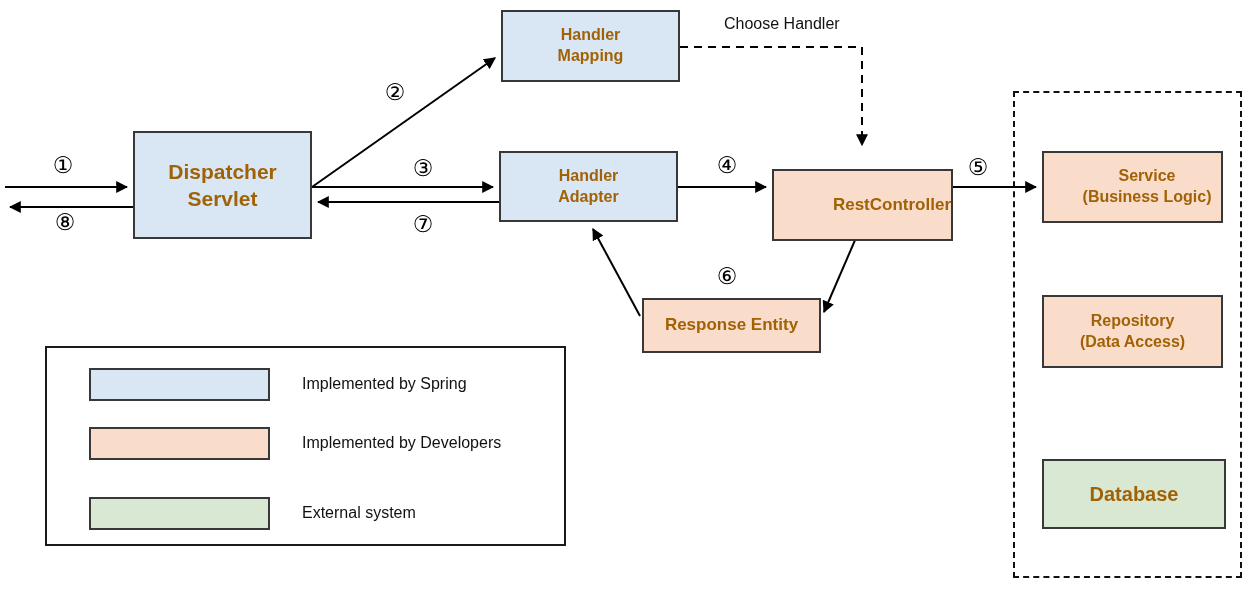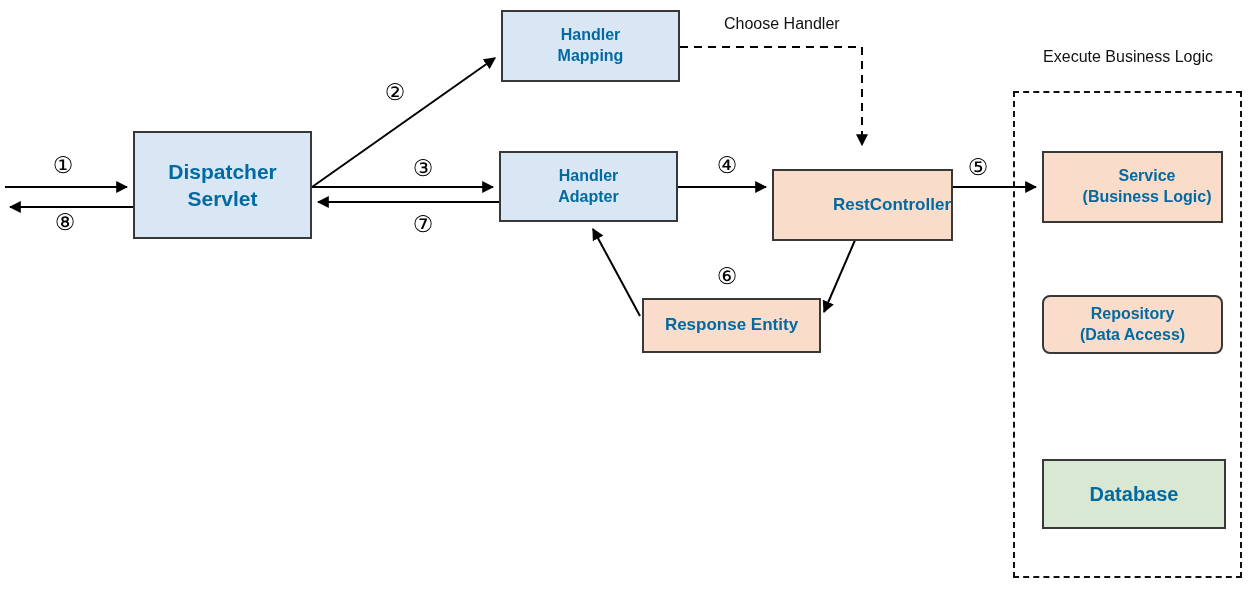--- a/index.html
+++ b/index.html
@@ -10,21 +10,21 @@
     font-family:"Liberation Sans", sans-serif;
     overflow:hidden;
   }
   #connector-layer{position:absolute;left:0;top:0;width:1250px;height:592px;}
   .node{
     position:absolute;
     border:2px solid #383838;
     box-sizing:border-box;
     display:flex;align-items:center;justify-content:center;
     text-align:center;
-    font-weight:bold;color:#0369a1;
+    font-weight:bold;color:#a16207;
   }
   .node-label{white-space:pre-line;line-height:1.3;}
   .badge{
     position:absolute;
     transform:translate(-50%,-50%);
     font-size:23px;color:#000;line-height:1;
     font-weight:normal;
   }
   .annotation{
     position:absolute;color:#111111;font-size:16px;white-space:nowrap;
@@ -96,35 +96,44 @@
 
   <div class="node" style="left: 642px; top: 298px; width: 179px; height: 55px; font-size: 17px; background-color: rgb(249, 220, 201);">
     <span class="node-label">Response Entity</span>
   </div>
 
   <div class="node" style="left: 1042px; top: 151px; width: 181px; height: 72px; font-size: 16px; background-color: rgb(249, 220, 201); padding-left: 29px;">
     <span class="node-label">Service
 (Business Logic)</span>
   </div>
 
-  <div class="node" style="left: 1042px; top: 295px; width: 181px; height: 59px; font-size: 16px; background-color: rgb(249, 220, 201); border-radius: 8px;">
+  <div class="node" style="left: 1042px; top: 295px; width: 181px; height: 73px; font-size: 16px; background-color: rgb(249, 220, 201);">
     <span class="node-label">Repository
 (Data Access)</span>
   </div>
 
   <div class="node" style="left: 1042px; top: 459px; width: 184px; height: 70px; font-size: 20px; background-color: rgb(217, 232, 210);">
     <span class="node-label">Database</span>
   </div>
 
   <div class="annotation" style="left:724px;top:15px;text-align:right;">Choose Handler</div>
-  <div class="annotation" style="left:1018px;top:48px;width:220px;text-align:center;">Execute Business Logic</div>
 
   <div class="badge" style="left:63px;top:165px;">①</div>
   <div class="badge" style="left:395px;top:92px;">②</div>
   <div class="badge" style="left:423px;top:168px;">③</div>
   <div class="badge" style="left:727px;top:165px;">④</div>
   <div class="badge" style="left:978px;top:167px;">⑤</div>
   <div class="badge" style="left:727px;top:276px;">⑥</div>
   <div class="badge" style="left:423px;top:224px;">⑦</div>
   <div class="badge" style="left:65px;top:222px;">⑧</div>
 
+  <div class="legend" style="left:45px;top:346px;width:521px;height:200px;">
+    <div class="legend-swatch" style="top: 20px; background-color: rgb(217, 231, 245);"></div>
+    <div class="legend-label" style="top:36px;">Implemented by Spring</div>
+
+    <div class="legend-swatch" style="top: 79px; background-color: rgb(249, 220, 201);"></div>
+    <div class="legend-label" style="top:95px;">Implemented by Developers</div>
+
+    <div class="legend-swatch" style="top: 149px; background-color: rgb(217, 232, 210);"></div>
+    <div class="legend-label" style="top:165px;">External system</div>
+  </div>
 
 </div>
 
 </body></html>

